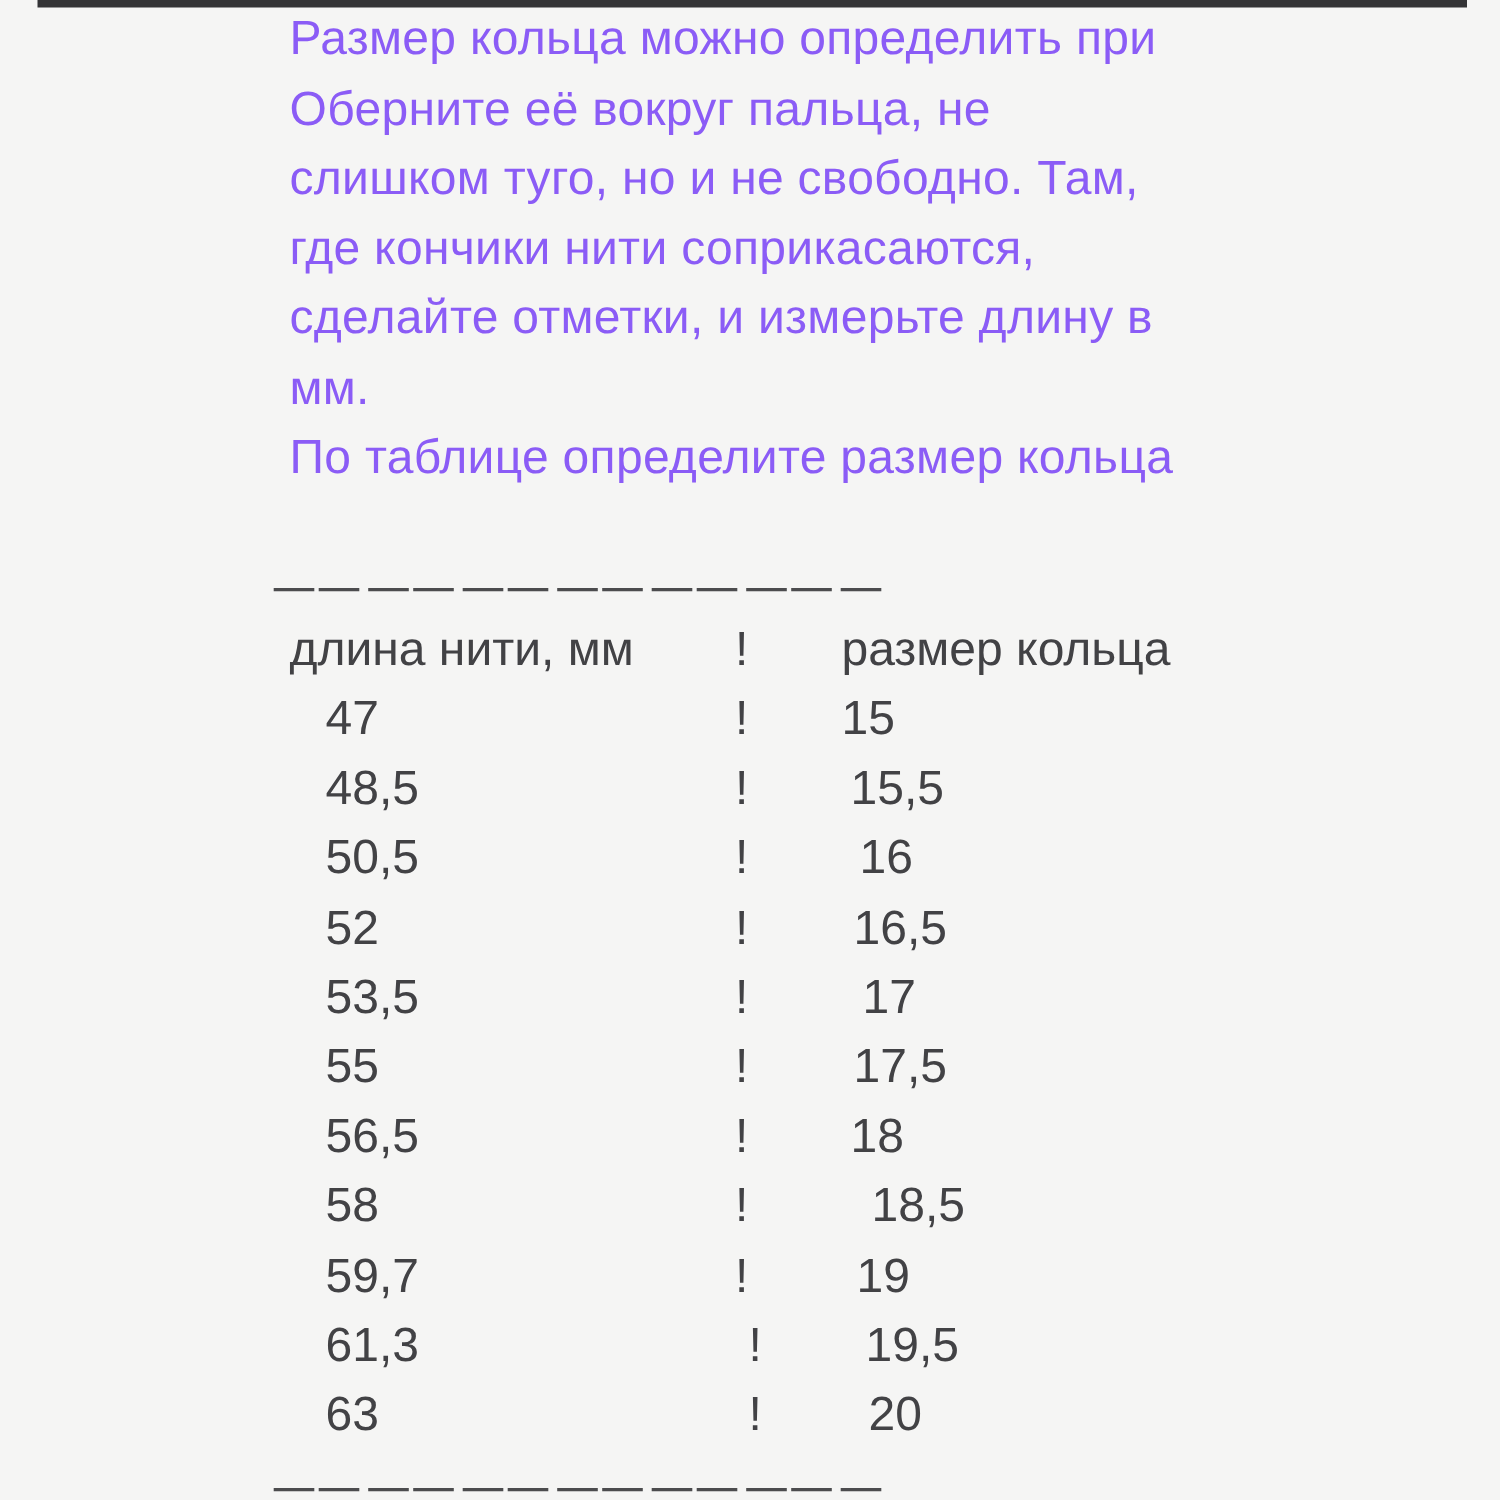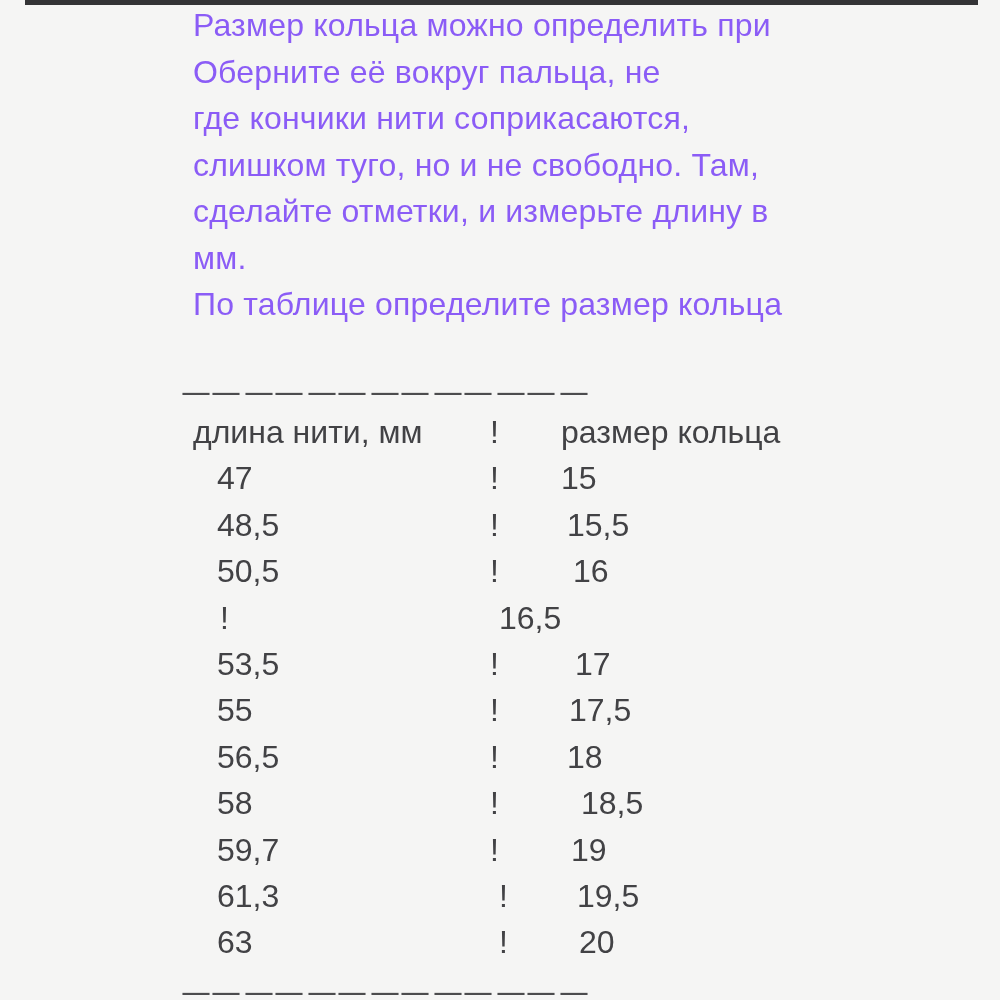--- a/index.html
+++ b/index.html
@@ -85,22 +85,22 @@
 </head>
 <body>
 
 <div class="page">
 
   <div class="top-bar"></div>
 
   <div class="intro">
     <div>Размер кольца можно определить при</div>
     <div>Оберните её вокруг пальца, не</div>
+    <div>слишком туго, но и не свободно. Там,</div>
     <div>где кончики нити соприкасаются,</div>
-    <div>слишком туго, но и не свободно. Там,</div>
     <div>сделайте отметки, и измерьте длину в</div>
     <div>мм.</div>
     <div>По таблице определите размер кольца</div>
   </div>
 
   <div class="sep sep-top">—— —— —— —— —— —— —</div>
 
   <div class="ring-table">
 
     <div class="trow header">
@@ -121,20 +121,21 @@
       <span class="c-size">15,5</span>
     </div>
 
     <div class="trow">
       <span class="c-len">50,5</span>
       <span class="c-div">!</span>
       <span class="c-size">16</span>
     </div>
 
     <div class="trow">
+      <span class="c-len">52</span>
       <span class="c-div">!</span>
       <span class="c-size">16,5</span>
     </div>
 
     <div class="trow">
       <span class="c-len">53,5</span>
       <span class="c-div">!</span>
       <span class="c-size">17</span>
     </div>
 

